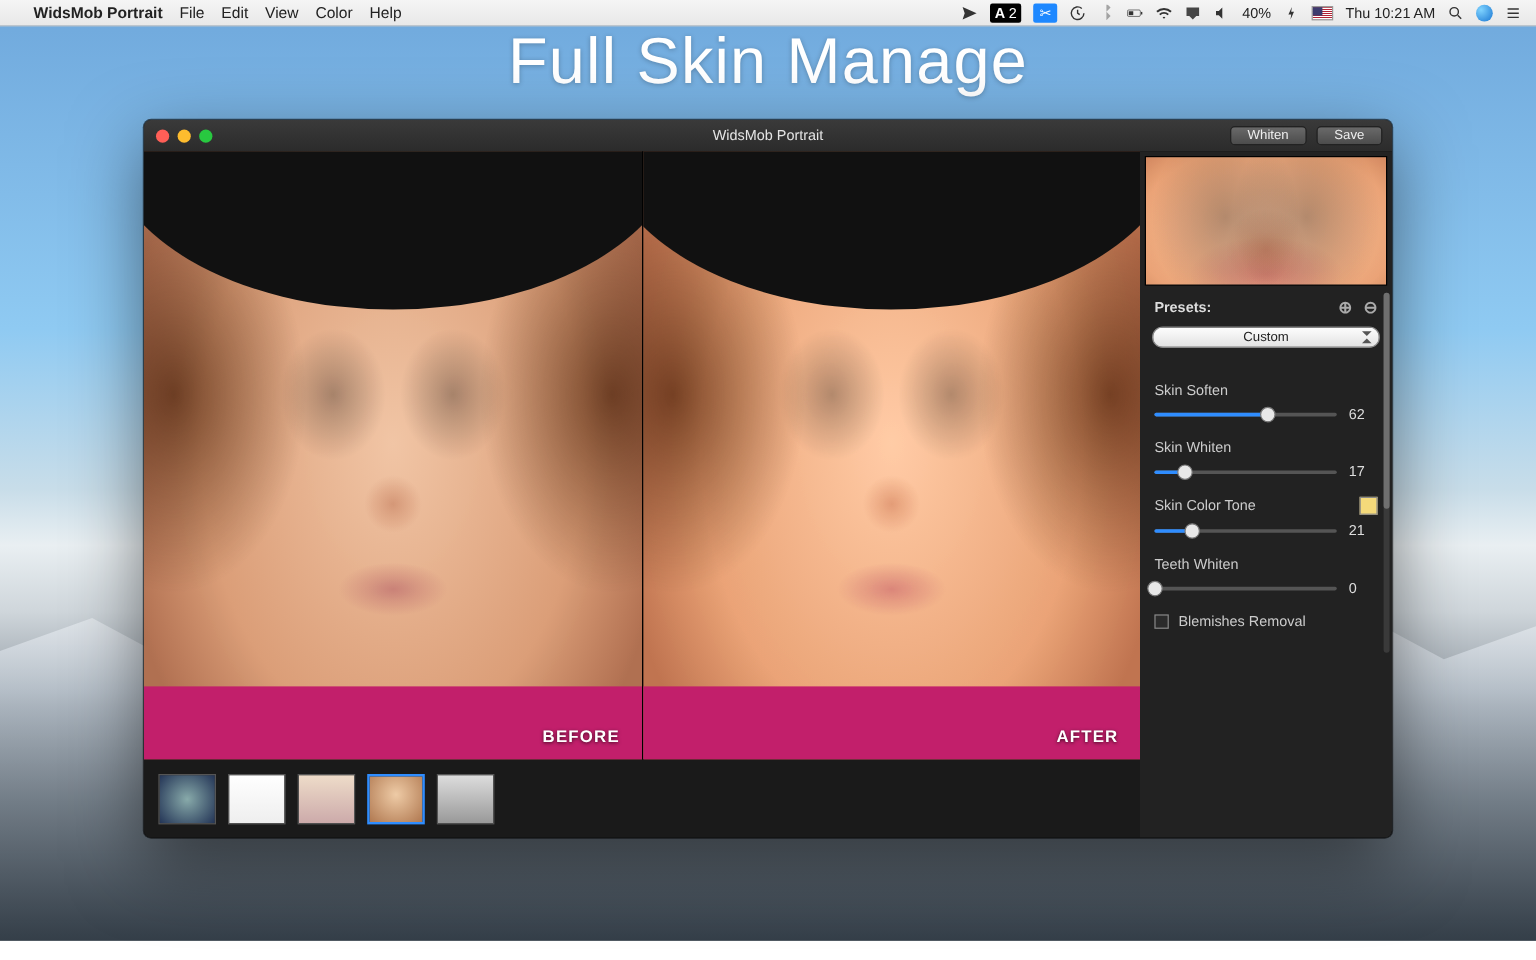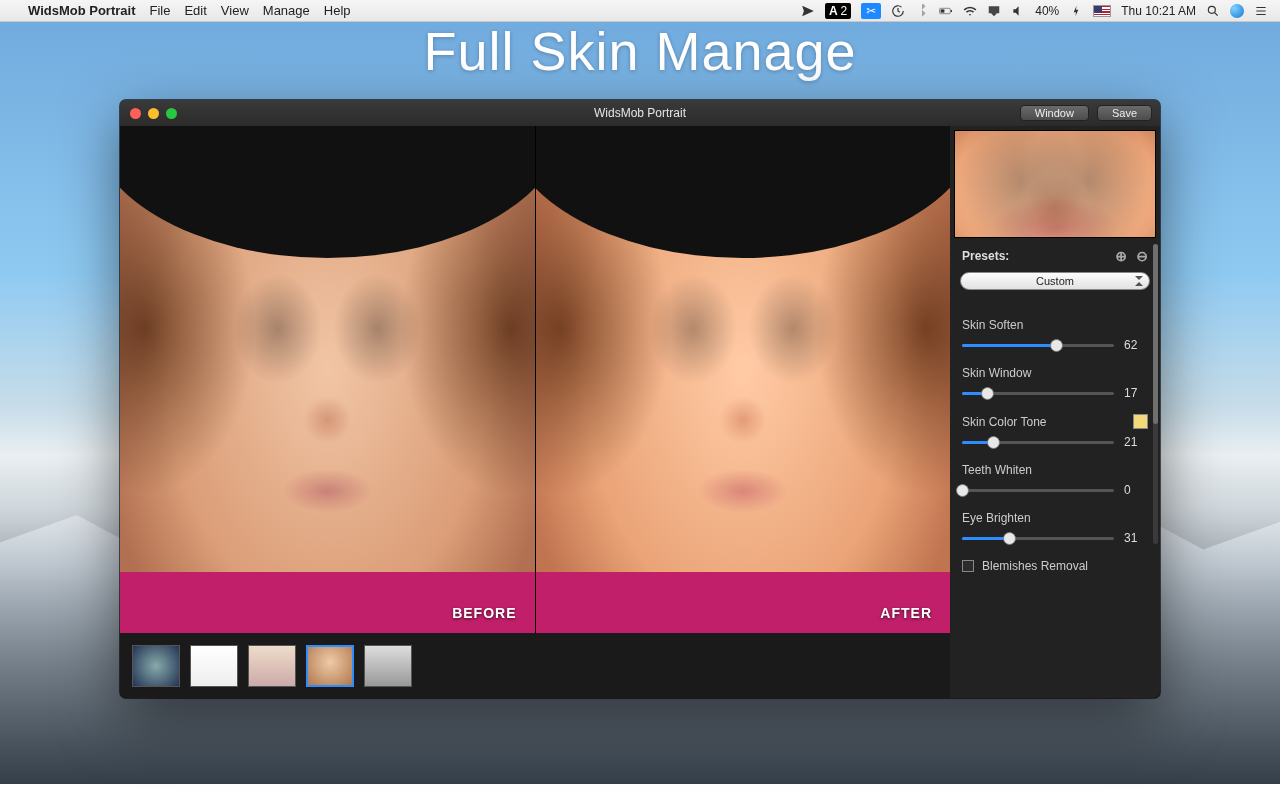--- a/index.html
+++ b/index.html
@@ -129,21 +129,21 @@
     margin:0 10px 24px; height:18px; border-radius:9px;
     background:linear-gradient(#fdfdfd,#e2e2e2);
     color:#222; font-size:11px; display:flex; align-items:center; justify-content:center;
     position:relative; border:1px solid #888;
   }
   .preset-select::after{content:"";position:absolute;right:6px;top:3px;width:0;height:0;border:4px solid transparent;border-top-color:#555;}
   .preset-select::before{content:"";position:absolute;right:6px;bottom:3px;width:0;height:0;border:4px solid transparent;border-bottom-color:#555;}
 
   .controls{ flex:1; overflow:hidden; padding: 4px 12px 0 12px; }
   .ctrl { margin-bottom: 14px; }
-  .ctrl .row{ display:flex; align-items:center; justify-content:space-between; }
+  .ctrl .row{ display:flex; align-items:flex-start; justify-content:space-between; }
   .ctrl label{ color:#ccc; }
   .sliderline{ display:flex; align-items:center; gap:10px; margin-top:6px;}
   .slider{ flex:1; height:14px; position:relative; }
   .track{ position:absolute; left:0; right:0; top:50%; height:3px; margin-top:-1.5px; background:#555; border-radius:2px;}
   .filled{ position:absolute; left:0; top:50%; height:3px; margin-top:-1.5px; background:#2f8dff; border-radius:2px;}
   .knob{ position:absolute; top:50%; width:13px; height:13px; margin-top:-6.5px; margin-left:-6.5px; background:#e8e8e8; border:1px solid #777; border-radius:50%;}
   .valnum{ width:24px; text-align:left; color:#ddd;}
   .swatch{ width:15px; height:15px; background:#f4d97a; border:1px solid #888;}
   .chk{ display:flex; align-items:center; gap:8px; color:#ccc; margin-top:4px;}
   .chk .box{ width:12px;height:12px;border:1px solid #888;background:#2b2b2b;}
@@ -159,21 +159,21 @@
 <div class="desktop">
   <div class="ridge"></div>
 
   <div class="menubar">
     <div class="left">
       <span class="apple"></span>
       <span class="appname">WidsMob Portrait</span>
       <span>File</span>
       <span>Edit</span>
       <span>View</span>
-      <span>Manage</span>
+      <span>Color</span>
       <span>Help</span>
     </div>
     <div class="right">
       <svg class="ico" viewBox="0 0 24 24">
           <path fill="#333" d="M2 21l20-9L2 3l3 9-3 9z"></path>
         </svg>
       <span class="mbadge">
           <b>A</b>
           <span>2</span>
         </span>
@@ -219,21 +219,21 @@
 
   <div class="appwin">
     <div class="titlebar">
       <div class="traffic">
         <div class="c tred"></div>
         <div class="c tyel"></div>
         <div class="c tgrn"></div>
       </div>
       <div class="title">WidsMob Portrait</div>
       <div style="margin-left:auto;display:flex;">
-        <button class="winbtn">Window</button>
+        <button class="winbtn">Whiten</button>
         <button class="winbtn">Save</button>
       </div>
     </div>
 
     <div class="content">
       <div class="viewer">
         <div class="pair">
           <div class="pane">
             <div class="face before"></div>
             <div class="hair"></div>
@@ -283,21 +283,21 @@
                 <div class="slider">
                   <div class="track"></div>
                   <div class="filled" style="width:62%"></div>
                   <div class="knob" style="left:62%"></div>
                 </div>
                 <span class="valnum">62</span>
               </div>
             </div>
             <div class="ctrl">
               <div class="row">
-                <label>Skin Window</label>
+                <label>Skin Whiten</label>
               </div>
               <div class="sliderline">
                 <div class="slider">
                   <div class="track"></div>
                   <div class="filled" style="width:17%"></div>
                   <div class="knob" style="left:17%"></div>
                 </div>
                 <span class="valnum">17</span>
               </div>
             </div>
@@ -321,33 +321,20 @@
               </div>
               <div class="sliderline">
                 <div class="slider">
                   <div class="track"></div>
                   <div class="filled" style="width:0%"></div>
                   <div class="knob" style="left:0%"></div>
                 </div>
                 <span class="valnum">0</span>
               </div>
             </div>
-            <div class="ctrl">
-              <div class="row">
-                <label>Eye Brighten</label>
-              </div>
-              <div class="sliderline">
-                <div class="slider">
-                  <div class="track"></div>
-                  <div class="filled" style="width:31%"></div>
-                  <div class="knob" style="left:31%"></div>
-                </div>
-                <span class="valnum">31</span>
-              </div>
-            </div>
             <div class="chk">
               <span class="box"></span>
               <span>Blemishes Removal</span>
             </div>
           </div>
 
         <div class="scroll">
           <div class="th"></div>
         </div>
       </div>

